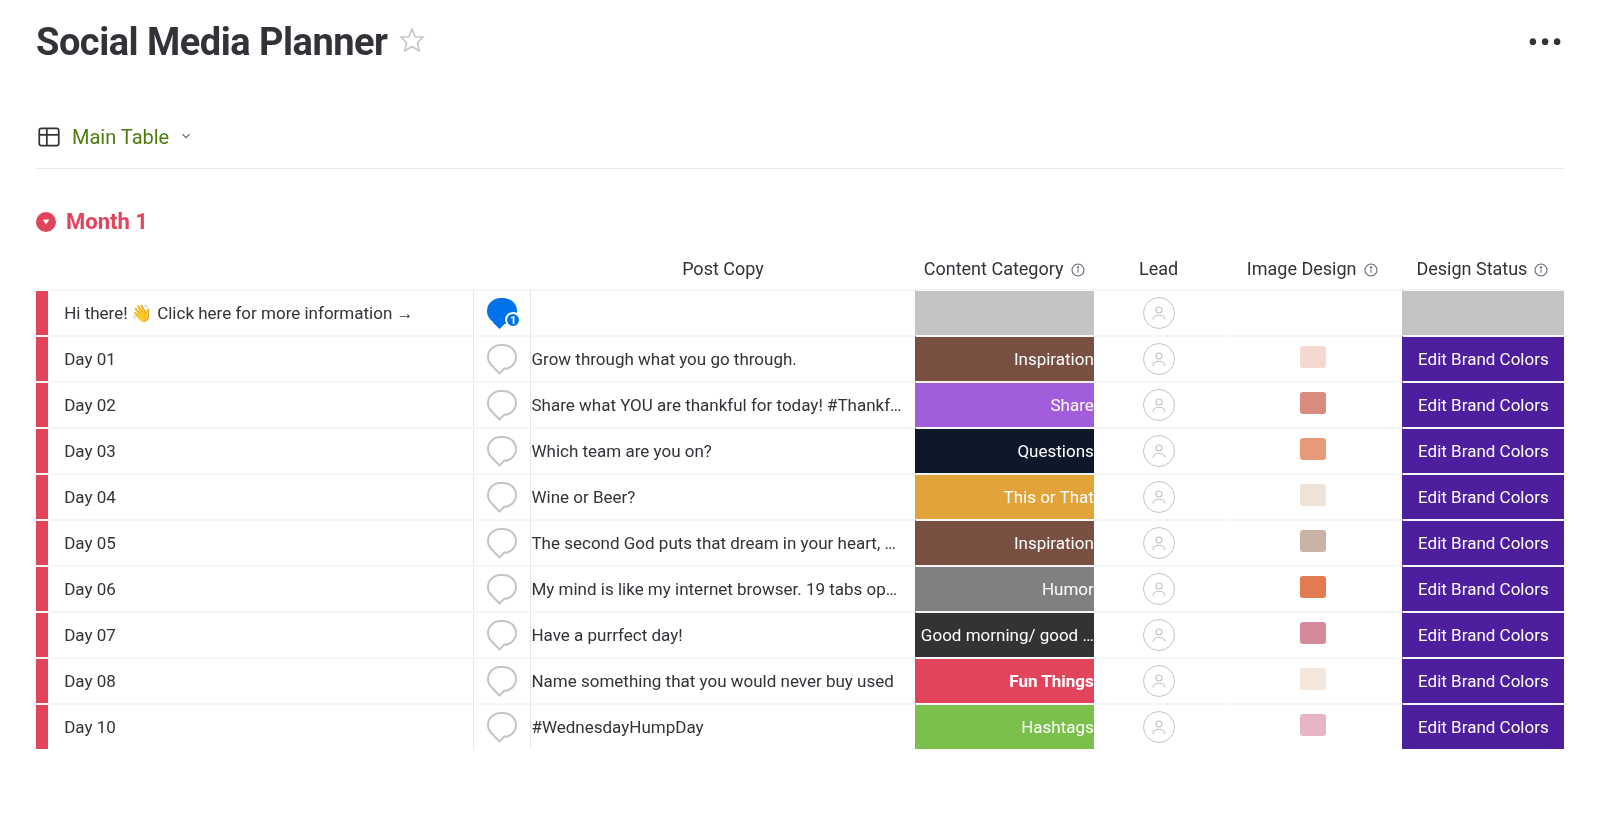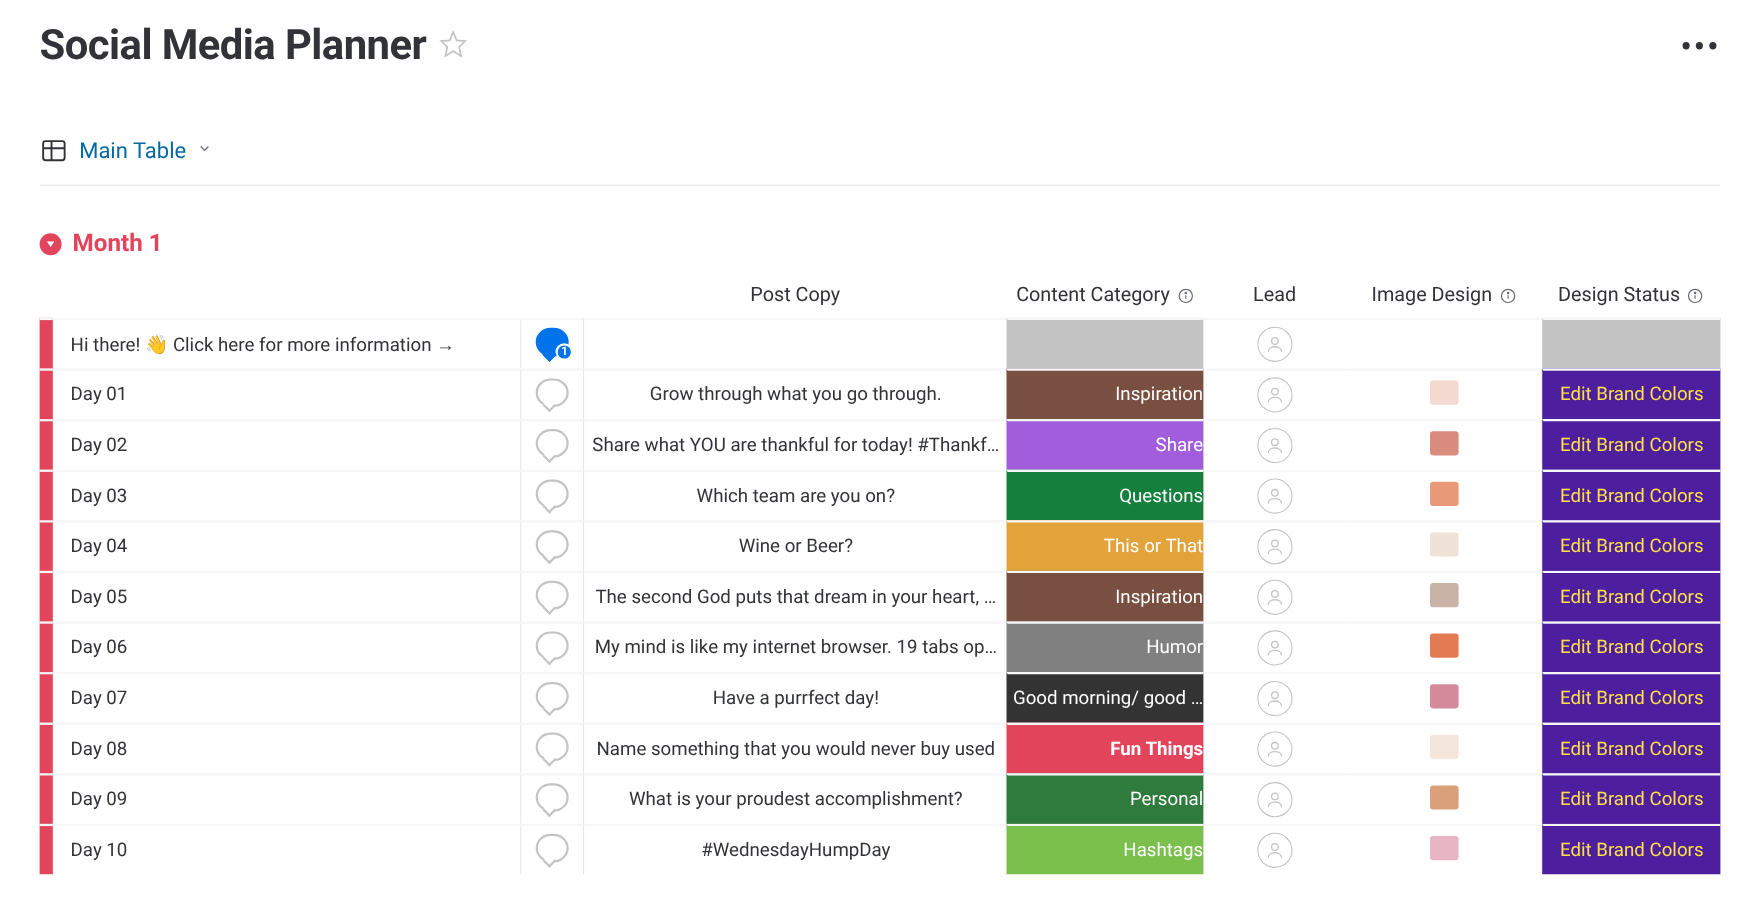--- a/index.html
+++ b/index.html
@@ -4,46 +4,46 @@
 <style>
 *{box-sizing:border-box;margin:0;padding:0;font-family:-apple-system,BlinkMacSystemFont,'Segoe UI',Roboto,Helvetica,Arial,sans-serif}
 body{background:#fff;color:#323338}
 .page{padding:20px 36px 0}
 .title-row{display:flex;align-items:center;gap:12px}
 .title{font-size:38px;font-weight:700;letter-spacing:-.5px}
 .star-icon{color:#c4c4c4;cursor:pointer}
 .dots-icon{margin-left:auto;color:#323338;cursor:pointer;font-size:28px;letter-spacing:2px;font-weight:700}
 .view-bar{margin-top:60px;display:flex;align-items:center;gap:10px;padding-bottom:18px;border-bottom:1px solid #e6e6e6}
 .table-icon{display:inline-flex}
-.view-name{font-size:20px;color:#0369a1}
+.view-name{font-size:20px;color:#4d7c0f}
 .chevron{color:#676879;font-size:14px}
 .board{margin-top:40px}
 .group-head{display:flex;align-items:center;gap:10px;margin-bottom:14px}
 .collapse{width:20px;height:20px;border-radius:50%;background:#e2445c;color:#fff;display:flex;align-items:center;justify-content:center;font-size:12px}
 .group-name{color:#e2445c;font-size:22px;font-weight:700}
 .tbl{width:100%;border-collapse:separate;border-spacing:0}
 .tbl th{font-weight:400;color:#323338;font-size:18px;padding:10px 6px;text-align:center}
 .tbl th.left{text-align:left;padding-left:60px}
 .info-ic{display:inline-flex;vertical-align:middle;margin-left:6px;color:#676879}
 .tbl td{border-top:2px solid #f5f6f8;padding:0;height:44px;font-size:17px}
 .stripe{width:8px;background:#e2445c}
 .name-cell{padding-left:16px;display:flex;align-items:center;height:44px;gap:8px;border-right:1px solid #e6e6e6}
 .comment-cell{width:56px;text-align:center}
 .bubble{width:30px;height:26px;border:2px solid #c4c4c4;border-radius:50%/55%;position:relative;display:inline-block}
 .bubble:after{content:'';position:absolute;bottom:-5px;left:6px;width:7px;height:7px;border-left:2px solid #c4c4c4;border-bottom:2px solid #c4c4c4;transform:rotate(-45deg);background:#fff}
 .bubble.filled{border-color:#0073ea;background:#0073ea}
 .bubble.filled:after{border-color:#0073ea;background:#0073ea}
 .badge-count{position:absolute;right:-6px;bottom:-6px;width:16px;height:16px;border-radius:50%;background:#0073ea;color:#fff;font-size:11px;font-weight:700;display:flex;align-items:center;justify-content:center;border:2px solid #fff}
-.post-copy{text-align:center;padding:0 10px;white-space:nowrap;overflow:hidden;text-overflow:ellipsis;max-width:380px}
+.post-copy{text-align:left;padding:0 10px;white-space:nowrap;overflow:hidden;text-overflow:ellipsis;max-width:380px}
 .cat{color:#fff;text-align:right;font-size:17px}
 .lead{text-align:center}
 .avatar{width:32px;height:32px;border-radius:50%;border:1.5px solid #c4c4c4;display:inline-flex;align-items:center;justify-content:center;color:#c4c4c4}
 .thumb{width:26px;height:22px;display:inline-block;border-radius:3px}
 .img-des{text-align:center}
-.status{color:#fde047;text-align:center;font-size:17px}
+.status{color:#ffffff;text-align:center;font-size:17px}
 .grayfill{background:#c4c4c4}
 tr.r td.post-copy,tr.r td.img-des,tr.r td.lead{border-left:1px solid #e6e6e6}
 tr.r td.status,tr.r td.cat,tr.r td.lead,tr.r td.img-des{border-left:1px solid rgba(255,255,255,0)}
 </style>
 </head>
 <body>
 
 <div class="page">
   <div class="title-row">
     <div class="title">Social Media Planner</div>
@@ -164,21 +164,21 @@
             <td class="img-des"><span class="thumb" style="background: rgb(217, 139, 126);"></span></td>
             <td class="status" style="background: rgb(77, 31, 158);">Edit Brand Colors</td>
           </tr>
           <tr class="r">
             <td class="stripe"></td>
             <td>
               <div class="name-cell">Day 03</div>
             </td>
             <td class="comment-cell"><span class="bubble"></span></td>
             <td class="post-copy">Which team are you on?</td>
-            <td class="cat" style="background: #15803d; margin-top: 32px;">Questions</td>
+            <td class="cat" style="background: #0f172a; margin-top: 32px;">Questions</td>
             <td class="lead"><span class="avatar">
                 <svg width="18" height="18" viewBox="0 0 24 24" fill="none" stroke="currentColor" stroke-width="1.6">
                   <circle cx="12" cy="8" r="4"></circle>
                   <path d="M4 21c0-4 4-6 8-6s8 2 8 6"></path>
                 </svg>
               </span></td>
             <td class="img-des"><span class="thumb" style="background: rgb(232, 154, 120);"></span></td>
             <td class="status" style="background: rgb(77, 31, 158);">Edit Brand Colors</td>
           </tr>
           <tr class="r">
@@ -257,37 +257,20 @@
             <td class="comment-cell"><span class="bubble"></span></td>
             <td class="post-copy">Name something that you would never buy used</td>
             <td class="cat" style="background: rgb(226, 68, 92); font-weight: bold;">Fun Things</td>
             <td class="lead"><span class="avatar">
                 <svg width="18" height="18" viewBox="0 0 24 24" fill="none" stroke="currentColor" stroke-width="1.6">
                   <circle cx="12" cy="8" r="4"></circle>
                   <path d="M4 21c0-4 4-6 8-6s8 2 8 6"></path>
                 </svg>
               </span></td>
             <td class="img-des"><span class="thumb" style="background: rgb(245, 230, 220);"></span></td>
-            <td class="status" style="background: rgb(77, 31, 158);">Edit Brand Colors</td>
-          </tr>
-          <tr class="r">
-            <td class="stripe"></td>
-            <td>
-              <div class="name-cell">Day 09</div>
-            </td>
-            <td class="comment-cell"><span class="bubble"></span></td>
-            <td class="post-copy">What is your proudest accomplishment?</td>
-            <td class="cat" style="background: rgb(47, 122, 61);">Personal</td>
-            <td class="lead"><span class="avatar">
-                <svg width="18" height="18" viewBox="0 0 24 24" fill="none" stroke="currentColor" stroke-width="1.6">
-                  <circle cx="12" cy="8" r="4"></circle>
-                  <path d="M4 21c0-4 4-6 8-6s8 2 8 6"></path>
-                </svg>
-              </span></td>
-            <td class="img-des"><span class="thumb" style="background: rgb(217, 160, 122);"></span></td>
             <td class="status" style="background: rgb(77, 31, 158);">Edit Brand Colors</td>
           </tr>
           <tr class="r">
             <td class="stripe"></td>
             <td>
               <div class="name-cell">Day 10</div>
             </td>
             <td class="comment-cell"><span class="bubble"></span></td>
             <td class="post-copy">#WednesdayHumpDay</td>
             <td class="cat" style="background: rgb(123, 191, 77);">Hashtags</td>

